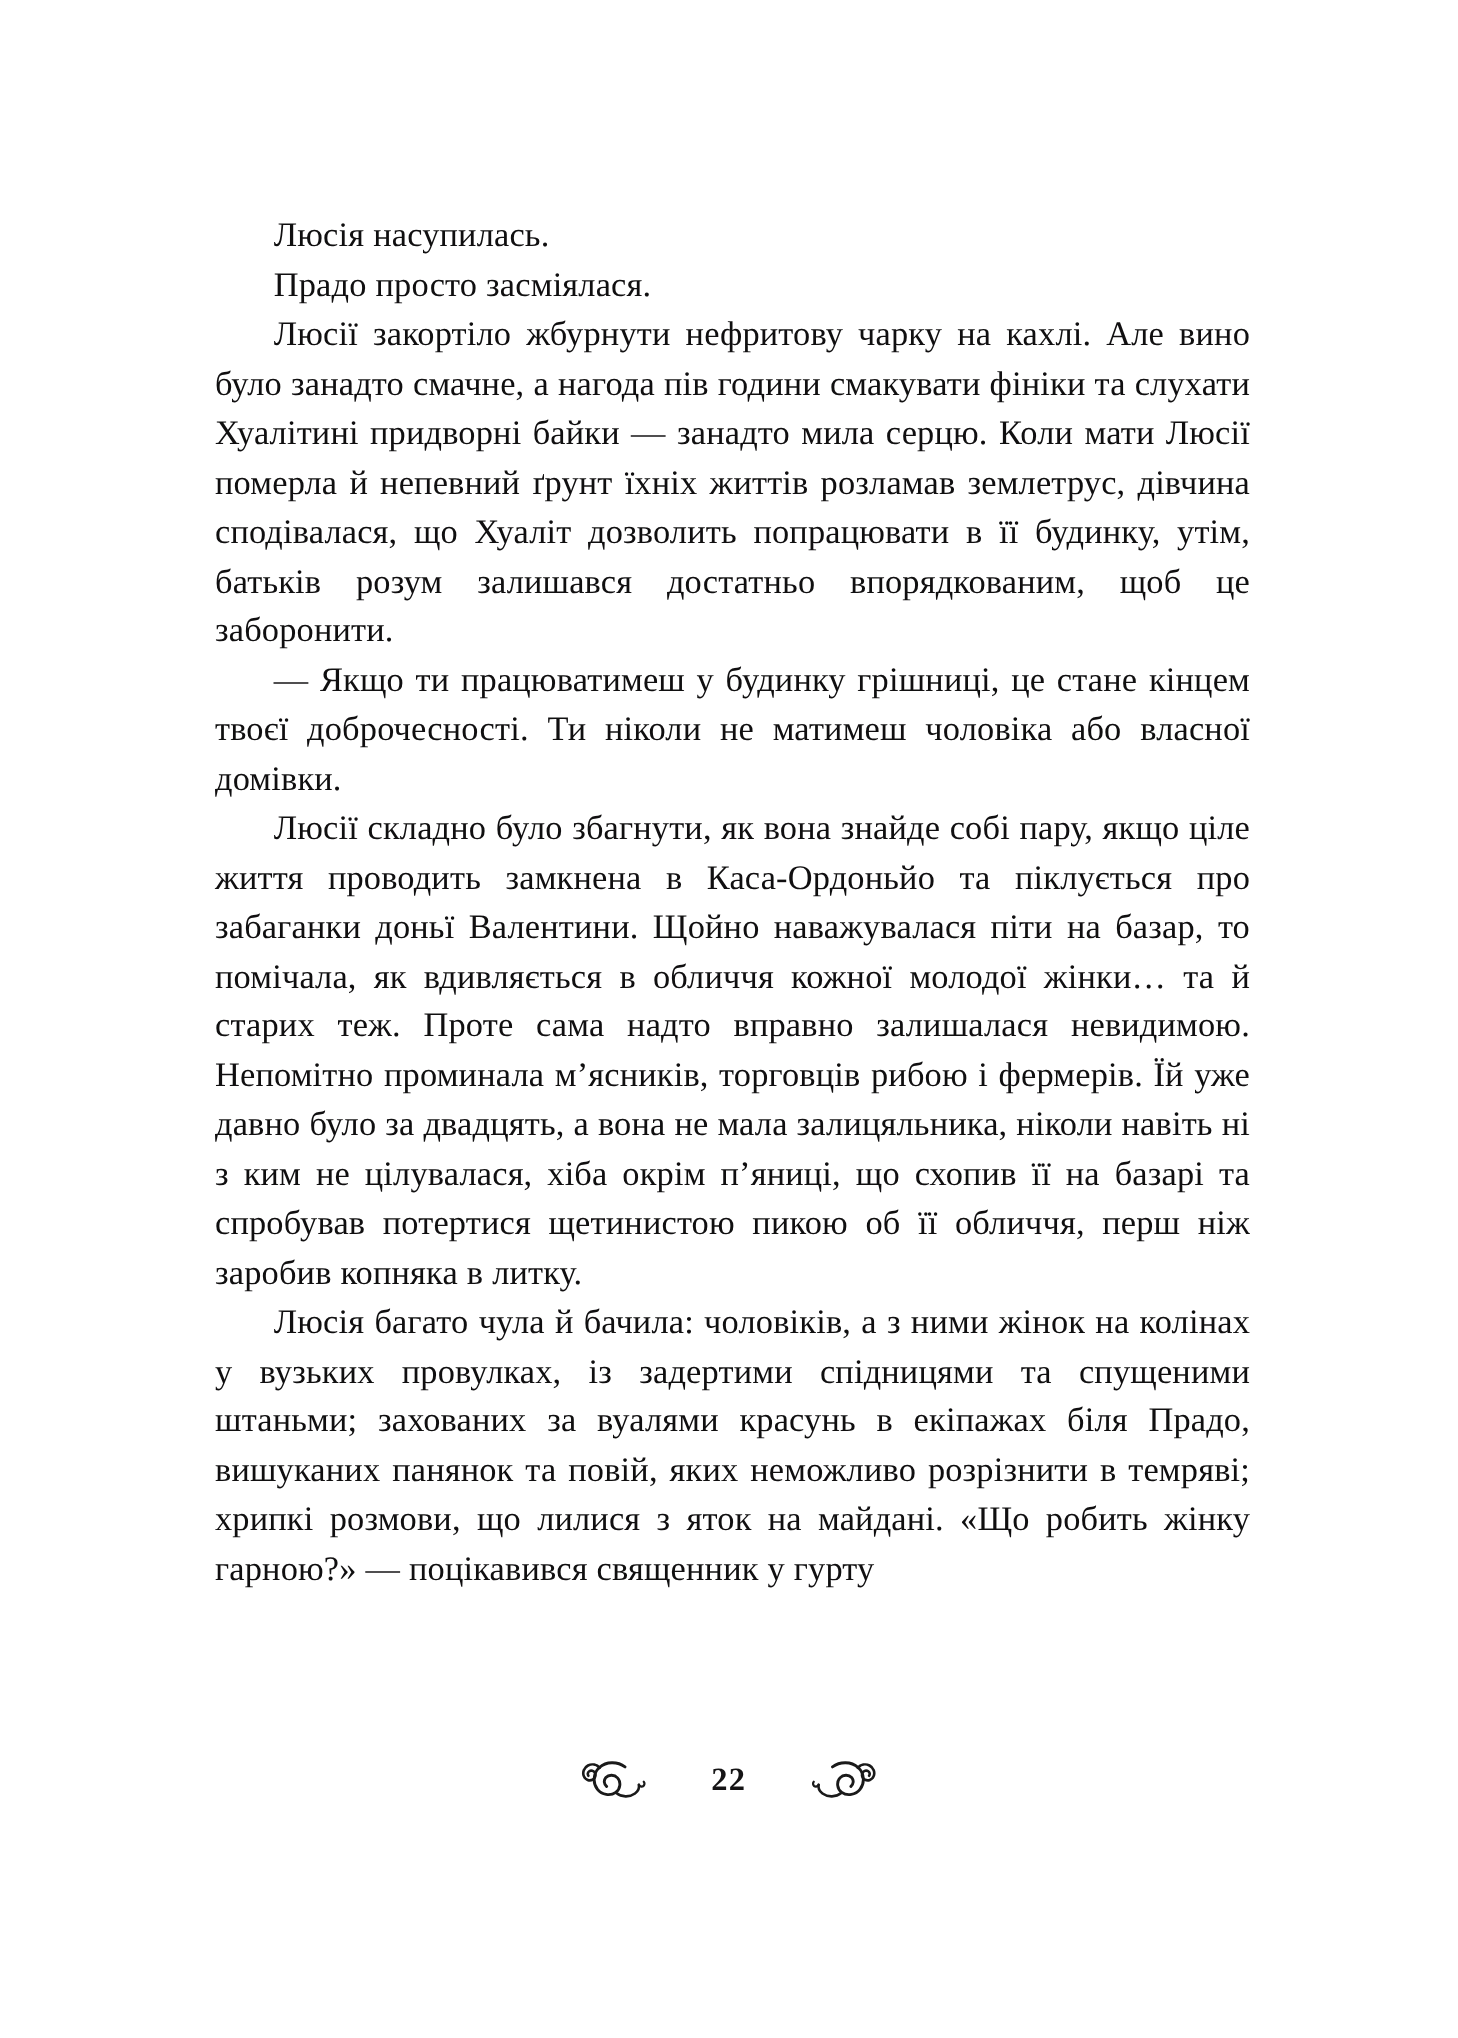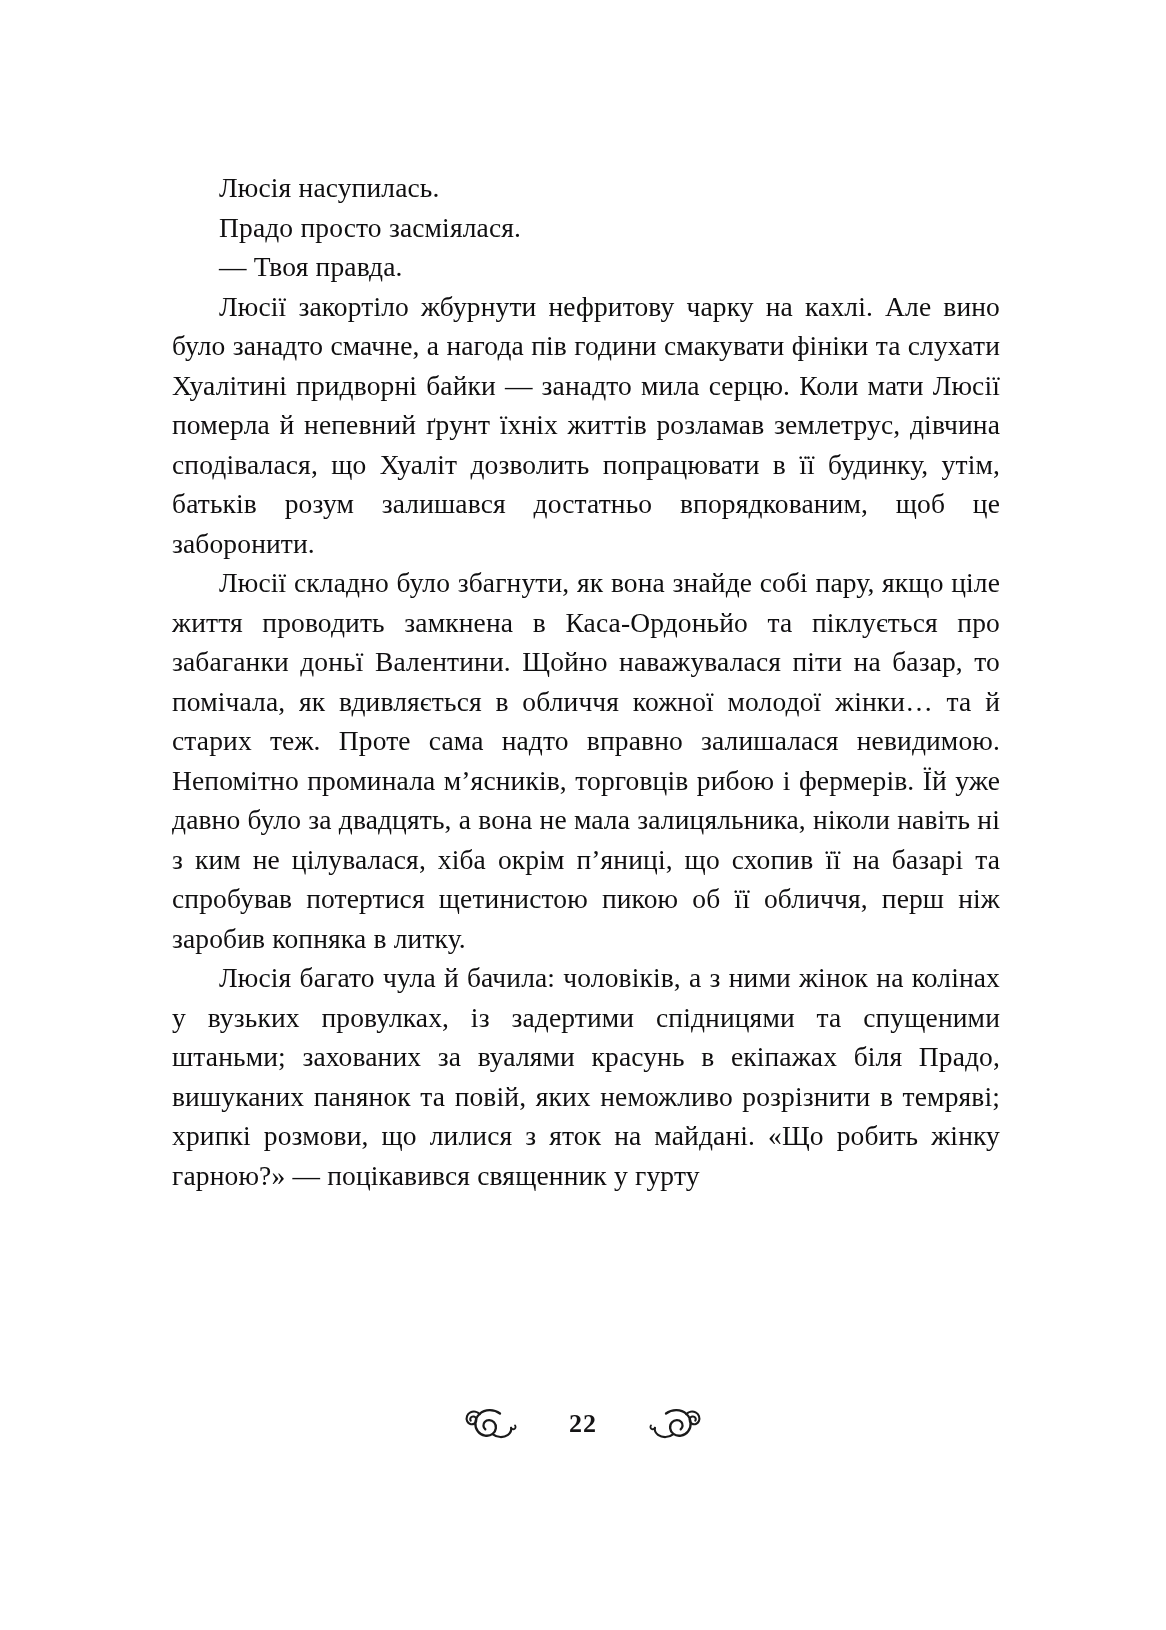--- a/index.html
+++ b/index.html
@@ -67,22 +67,22 @@
   }
 </style>
 </head>
 <body>
 
 <div class="page">
 
   <div class="text-block">
     <p class="para">Люсія насупилась.</p>
     <p class="para">Прадо просто засміялася.</p>
-    <p class="para">— Твоя правда.</p>
     <p class="para">Люсії закортіло жбурнути нефритову чарку на кахлі. Але вино було занадто смачне, а нагода пів години смакувати фі­ніки та слухати Хуалітині придворні байки — занадто мила серцю. Коли мати Люсії померла й непевний ґрунт їхніх життів розламав землетрус, дівчина сподівалася, що Хуаліт дозволить попрацювати в її будинку, утім, батьків розум залишався до­статньо впорядкованим, щоб це заборонити.</p>
+    <p class="para">— Якщо ти працюватимеш у будинку грішниці, це стане кінцем твоєї доброчесності. Ти ніколи не матимеш чоловіка або власної домівки.</p>
     <p class="para">Люсії складно було збагнути, як вона знайде собі пару, якщо ціле життя проводить замкнена в Каса-Ордоньйо та піклуєть­ся про забаганки доньї Валентини. Щойно наважувалася піти на базар, то помічала, як вдивляється в обличчя кожної моло­дої жінки… та й старих теж. Проте сама надто вправно зали­шалася невидимою. Непомітно проминала м’ясників, торгов­ців рибою і фермерів. Їй уже давно було за двадцять, а вона не мала залицяльника, ніколи навіть ні з ким не цілувалася, хіба окрім п’яниці, що схопив її на базарі та спробував потер­тися щетинистою пикою об її обличчя, перш ніж заробив копняка в литку.</p>
     <p class="para">Люсія багато чула й бачила: чоловіків, а з ними жінок на ко­лінах у вузьких провулках, із задертими спідницями та спуще­ними штаньми; захованих за вуалями красунь в екіпажах біля Прадо, вишуканих панянок та повій, яких неможливо розріз­нити в темряві; хрипкі розмови, що лилися з яток на майдані. «Що робить жінку гарною?» — поцікавився священник у гурту</p>
   </div>
 
   <div class="footer">
 
     <span class="flourish left">
       <svg width="72" height="34" viewBox="0 0 72 34" fill="none" xmlns="http://www.w3.org/2000/svg">
         <path d="M47 5.5c-6-4.5-15-4.5-20.5 0.5C21.5 10.5 21 18.5 25 23.5c3.5 4.4 10.2 5.6 14.6 2.4 3.8-2.8 4.4-8.4 1.4-11.6-2.5-2.7-7-2.8-9.3-0.3-1.9 2.1-1.6 5.6 0.6 7.2" stroke="#1a1a1a" stroke-width="2.3" stroke-linecap="round" fill="none"></path>
         <path d="M26.8 6.2c-2.4-2.6-6.3-3.4-9.4-1.8-3.2 1.6-4.7 5.6-3.2 8.8 1.2 2.6 4.3 3.8 6.8 2.6 2.1-1 3-3.7 1.9-5.7-0.9-1.6-3-2.1-4.5-1.1-1.2 0.8-1.5 2.5-0.7 3.6" stroke="#1a1a1a" stroke-width="2.1" stroke-linecap="round" fill="none"></path>

